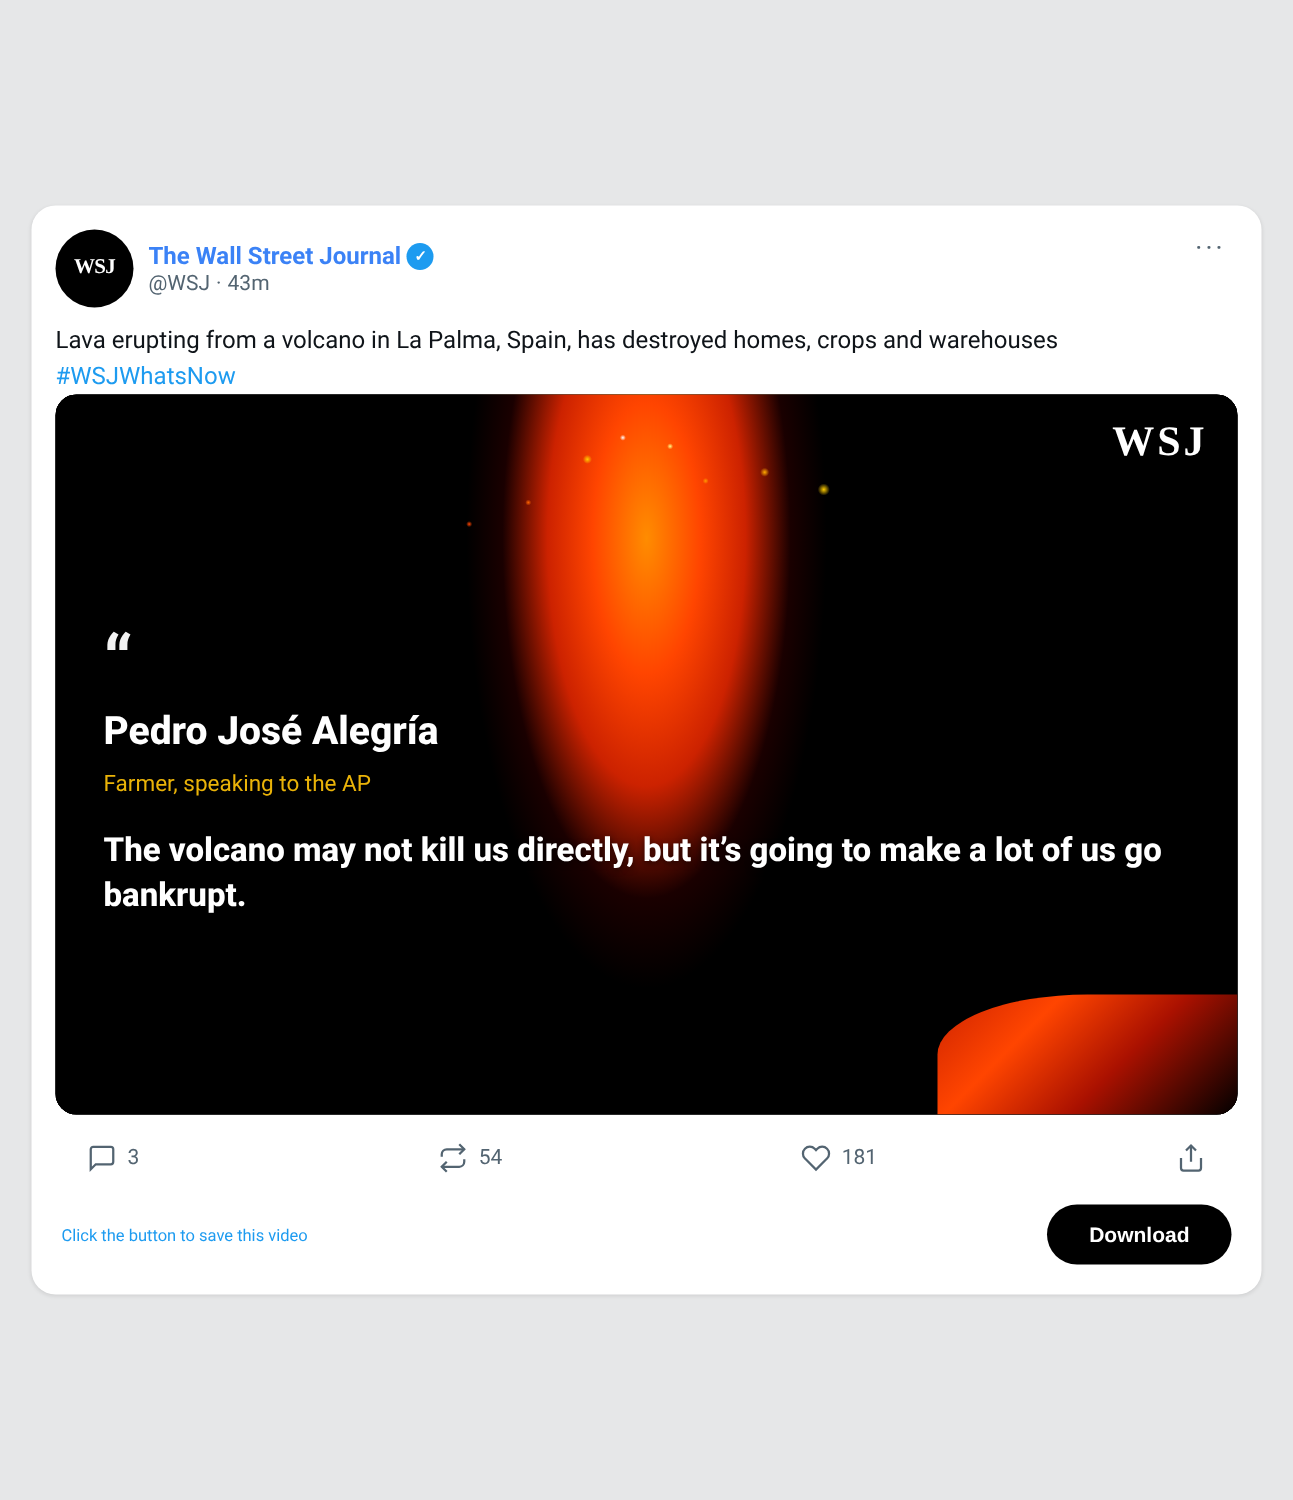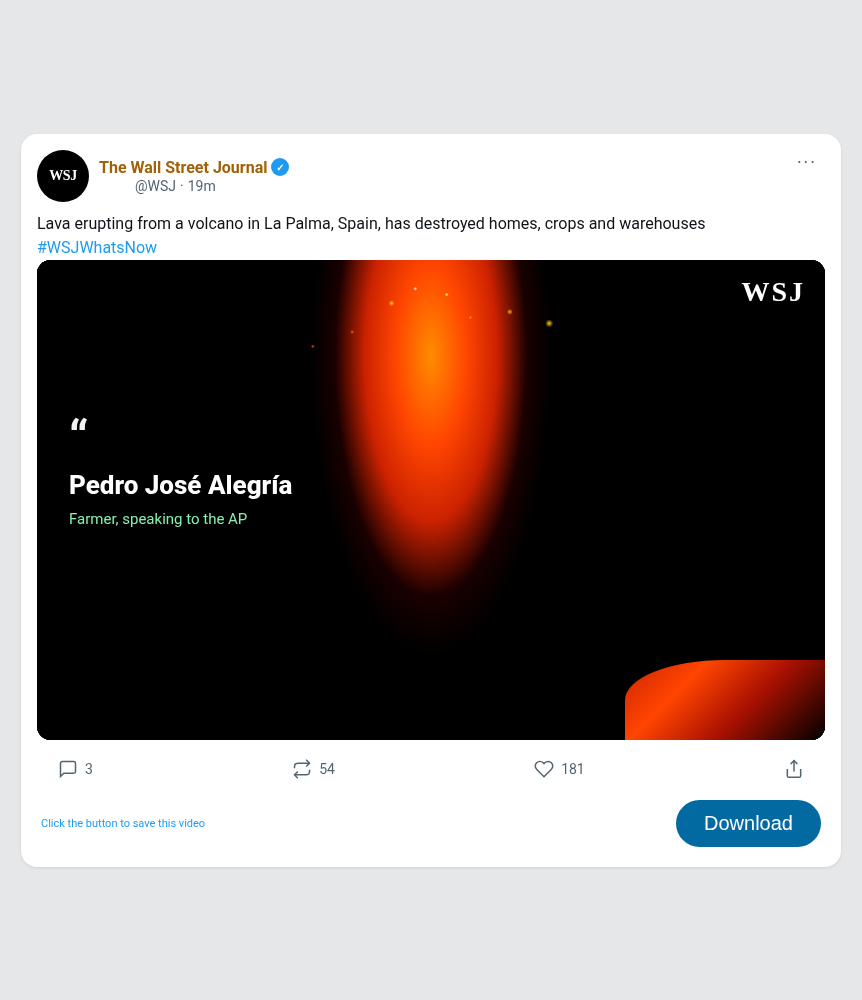--- a/index.html
+++ b/index.html
@@ -52,21 +52,21 @@
       gap: 1px;
     }
     .account-name-row {
       display: flex;
       align-items: center;
       gap: 4px;
     }
     .account-name {
       font-weight: 700;
       font-size: 16px;
-      color: #a16207;
+      color: #3b82f6;
     }
     .verified-badge {
       width: 18px;
       height: 18px;
       background: #1d9bf0;
       border-radius: 50%;
       display: inline-flex;
       align-items: center;
       justify-content: center;
       flex-shrink: 0;
@@ -76,21 +76,20 @@
       color: white;
       font-size: 10px;
       font-weight: bold;
     }
     .account-handle-time {
       display: flex;
       align-items: center;
       gap: 4px;
       font-size: 14px;
       color: #536471;
-      margin-left: 36px;
     }
     .more-icon {
       color: #536471;
       font-size: 18px;
       cursor: pointer;
       padding: 4px 8px;
       letter-spacing: 2px;
       line-height: 1;
     }
     .tweet-text {
@@ -172,21 +171,21 @@
       left: 32px;
       color: #ffffff;
       font-size: 26px;
       font-weight: 800;
       text-shadow: 0 1px 4px rgba(0,0,0,0.7);
     }
     .media-person-title {
       position: absolute;
       top: 250px;
       left: 32px;
-      color: #86efac;
+      color: #eab308;
       font-size: 15px;
       font-weight: 400;
     }
     .media-quote-text {
       position: absolute;
       top: 290px;
       left: 32px;
       right: 32px;
       color: #ffffff;
       font-size: 22px;
@@ -226,24 +225,24 @@
       justify-content: space-between;
       padding: 0 4px;
     }
     .save-text {
       color: #1d9bf0;
       font-size: 11px;
       cursor: pointer;
       text-decoration: none;
     }
     .download-btn {
-      background: #0369a1;
-      color: #ffffff;
-      font-size: 20px;
-      font-weight: 400;
+      background: #000000;
+      color: #ffffff;
+      font-size: 14px;
+      font-weight: 700;
       border: none;
       border-radius: 50px;
       padding: 12px 28px;
       cursor: pointer;
     }
     
     .icon-svg {
       width: 20px;
       height: 20px;
       fill: none;
@@ -269,39 +268,40 @@
         <span class="avatar-text">WSJ</span>
       </div>
       <div class="account-info">
         <div class="account-name-row">
           <span class="account-name">The Wall Street Journal</span>
           <span class="verified-badge"></span>
         </div>
         <div class="account-handle-time">
           <span>@WSJ</span>
           <span>·</span>
-          <span>19m</span>
+          <span>43m</span>
         </div>
       </div>
     </div>
     <div class="more-icon">···</div>
   </div>
 
   <div class="tweet-text">
     <span>Lava erupting from a volcano in La Palma, Spain, has destroyed homes, crops and warehouses </span><span class="hashtag">#WSJWhatsNow</span>
   </div>
 
   <div class="media-container">
     <div class="volcano-bg"></div>
     <div class="volcano-sparks"></div>
     <div class="volcano-lava"></div>
     <div class="media-wsj-logo">WSJ</div>
     <div class="media-quote-icon">“</div>
     <div class="media-person-name">Pedro José Alegría</div>
     <div class="media-person-title">Farmer, speaking to the AP</div>
+    <div class="media-quote-text">The volcano may not kill us directly, but it’s going to make a lot of us go bankrupt.</div>
   </div>
 
   <div class="tweet-actions">
 
     <div class="action-item">
       <div class="action-icon">
         <svg class="icon-svg" viewBox="0 0 24 24">
           <path d="M21 15a2 2 0 0 1-2 2H7l-4 4V5a2 2 0 0 1 2-2h14a2 2 0 0 1 2 2z" stroke="#536471" stroke-width="1.8" fill="none"></path>
         </svg>
       </div>

